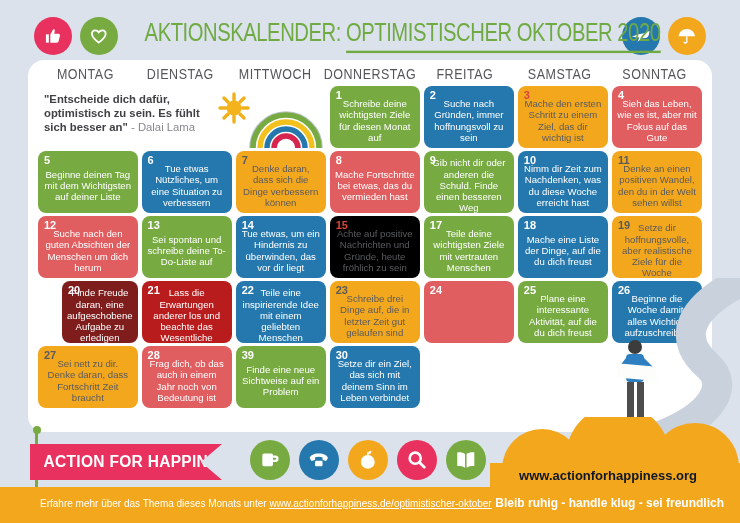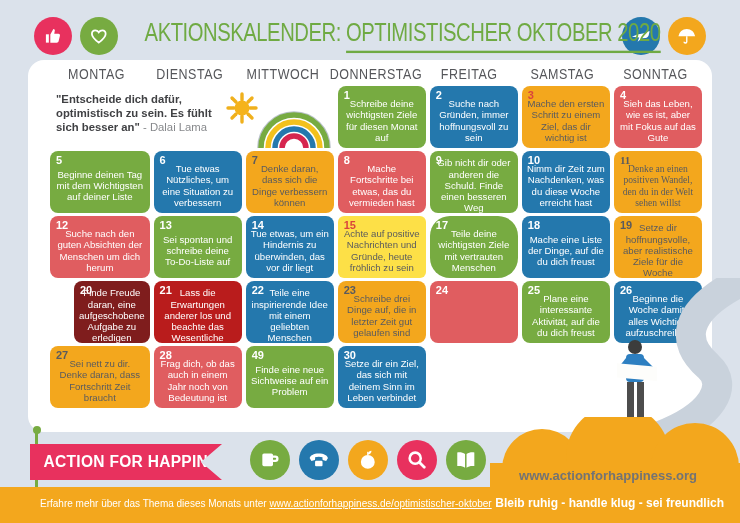--- a/index.html
+++ b/index.html
@@ -13,21 +13,21 @@
   #hicon-1 { left:80px;  top:17px; width:38px; height:38px; }
   #hicon-2 { left:622px; top:17px; width:38px; height:38px; }
   #hicon-3 { left:668px; top:17px; width:38px; height:38px; }
   .title { position:absolute; left:125px; right:125px; top:20px; text-align:center;
            color:#6faa43; font-size:22px; letter-spacing:-0.5px; white-space:nowrap;
            transform:scale(.92,1.18); font-weight:400; }
   .title .u { border-bottom:2px solid #6faa43; padding-bottom:3px; }
 
   
   .card { position:absolute; left:28px; top:60px; width:684px; height:372px;
-          background:#fff; border-radius:16px; z-index:1;padding-left:12px; }
+          background:#fff; border-radius:16px; z-index:1; }
   .weekdays { display:grid; grid-template-columns:repeat(7,1fr); margin:8px 10px 0;
               color:#55565a; font-size:12.5px; letter-spacing:.5px; text-align:center;
               transform:scaleY(1.1); }
   .grid { display:grid; grid-template-columns:repeat(7,1fr); grid-auto-rows:62px;
           gap:3px 4px; margin:4px 10px 0; }
   .tile { position:relative; border-radius:8px; display:flex; align-items:center;
           justify-content:center; text-align:center; color:#fff;
           font-size:9.6px; line-height:1.18; font-weight:400; padding:10px 5px 3px; }
   .tile .num { position:absolute; top:3px; left:6px; font-weight:bold; font-size:11px; }
   .quote-cell { grid-column:1 / span 3; position:relative; background:#fff; }
@@ -48,21 +48,21 @@
             transform:scaleX(.97); transform-origin:left; white-space:nowrap; }
   .foot-icons { position:absolute; left:250px; top:440px; display:flex; gap:9px; z-index:6; }
   .foot-icons .circ { width:40px; height:40px; border-radius:50%;
             display:flex; align-items:center; justify-content:center; }
   .foot-icons svg { width:64%; height:64%; }
 
   .path-art   { position:absolute; right:0; top:278px; z-index:2; }
   .person-art { position:absolute; left:608px; top:338px; z-index:3; }
   .cloud { position:absolute; right:0; bottom:34px; width:250px; height:72px; z-index:4; }
   .cloud-url { position:absolute; right:22px; bottom:40px; width:220px; text-align:center;
-               color:#737373; font-size:13px; font-weight:bold; z-index:5; }
+               color:#0f172a; font-size:13px; font-weight:bold; z-index:5; }
 
   .bar { position:absolute; left:0; bottom:0; width:740px; height:36px;
          background:#f3a71d; z-index:5; color:#fff; }
   .bar-left { position:absolute; left:40px; top:11px; font-size:10px; }
   .bar-left a { color:#fff; text-decoration:underline; }
   .bar-right { position:absolute; right:16px; top:9px; font-size:12px; font-weight:bold; }
 </style>
 </head>
 <body>
 
@@ -160,41 +160,41 @@
         <div>Mache Fortschritte bei etwas, das du vermieden hast</div>
       </div>
       <div class="tile" style="background: rgb(119, 171, 65);">
         <span class="num">9</span>
         <div>Gib nicht dir oder anderen die Schuld. Finde einen besseren Weg</div>
       </div>
       <div class="tile" style="background: rgb(36, 120, 173);">
         <span class="num">10</span>
         <div>Nimm dir Zeit zum Nachdenken, was du diese Woche erreicht hast</div>
       </div>
-      <div class="tile" style="background: rgb(243, 167, 29); color: rgb(90, 91, 94); font-family: Liberation Serif, serif;">
+      <div class="tile" style="background: rgb(243, 167, 29); color: rgb(90, 91, 94);">
         <span class="num">11</span>
         <div>Denke an einen positiven Wandel, den du in der Welt sehen willst</div>
       </div>
       <div class="tile" style="background: rgb(224, 93, 96);">
         <span class="num">12</span>
         <div>Suche nach den guten Absichten der Menschen um dich herum</div>
       </div>
       <div class="tile" style="background: rgb(119, 171, 65);">
         <span class="num">13</span>
         <div>Sei spontan und schreibe deine To-Do-Liste auf</div>
       </div>
       <div class="tile" style="background: rgb(36, 120, 173);">
         <span class="num">14</span>
         <div>Tue etwas, um ein Hindernis zu überwinden, das vor dir liegt</div>
       </div>
-      <div class="tile" style="background: #fde047; color: rgb(90, 91, 94); border-radius: 6px;">
+      <div class="tile" style="background: #000000; color: rgb(90, 91, 94);">
         <span class="num" style="color: rgb(217, 69, 60);">15</span>
         <div>Achte auf positive Nachrichten und Gründe, heute fröhlich zu sein</div>
       </div>
-      <div class="tile" style="background: rgb(119, 171, 65); border-radius: 20px;">
+      <div class="tile" style="background: rgb(119, 171, 65);">
         <span class="num">17</span>
         <div>Teile deine wichtigsten Ziele mit vertrauten Menschen</div>
       </div>
       <div class="tile" style="background: rgb(36, 120, 173);">
         <span class="num">18</span>
         <div>Mache eine Liste der Dinge, auf die du dich freust</div>
       </div>
       <div class="tile" style="background: rgb(243, 167, 29); color: rgb(90, 91, 94);">
         <span class="num">19</span>
         <div>Setze dir hoffnungsvolle, aber realistische Ziele für die Woche</div>
@@ -228,21 +228,21 @@
       </div>
       <div class="tile" style="background: rgb(243, 167, 29); color: rgb(90, 91, 94);">
         <span class="num">27</span>
         <div>Sei nett zu dir. Denke daran, dass Fortschritt Zeit braucht</div>
       </div>
       <div class="tile" style="background: rgb(224, 93, 96);">
         <span class="num">28</span>
         <div>Frag dich, ob das auch in einem Jahr noch von Bedeutung ist</div>
       </div>
       <div class="tile" style="background: rgb(119, 171, 65);">
-        <span class="num">49</span>
+        <span class="num">39</span>
         <div>Finde eine neue Sichtweise auf ein Problem</div>
       </div>
       <div class="tile" style="background: rgb(36, 120, 173);">
         <span class="num">30</span>
         <div>Setze dir ein Ziel, das sich mit deinem Sinn im Leben verbindet</div>
       </div>
     </div>
 </div>
 
 <svg class="path-art" width="132" height="200" viewBox="0 0 132 200">

